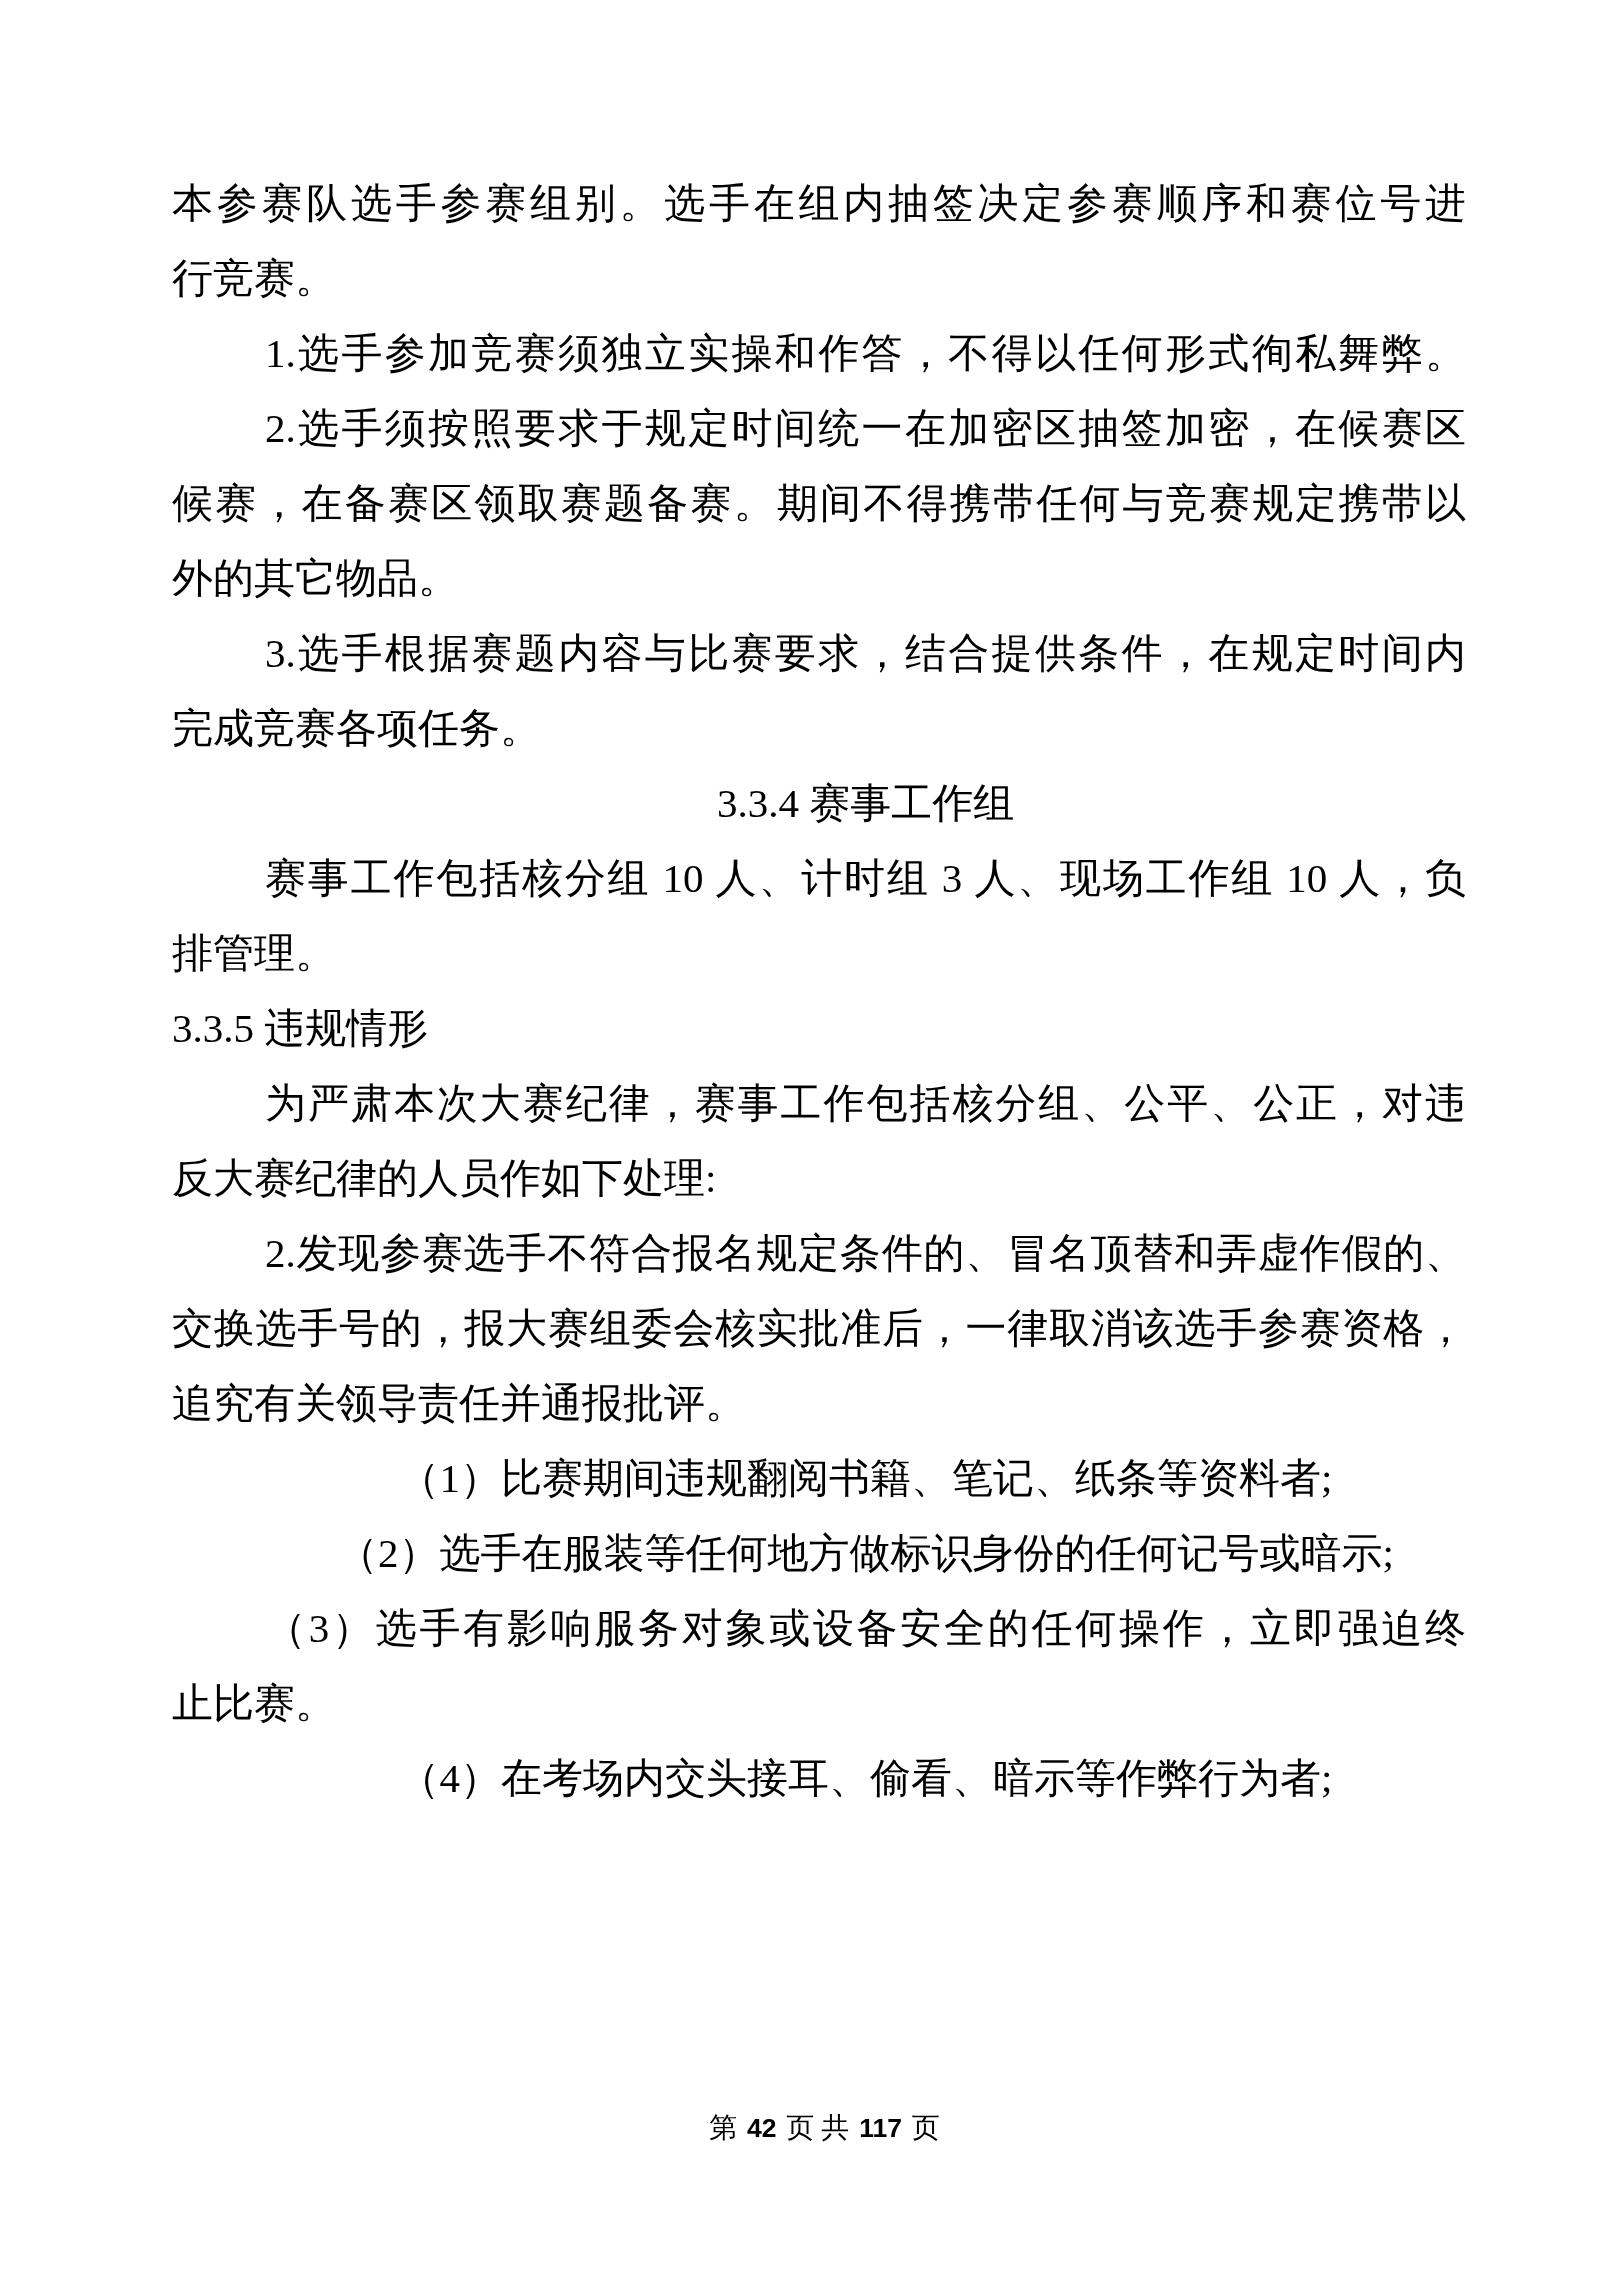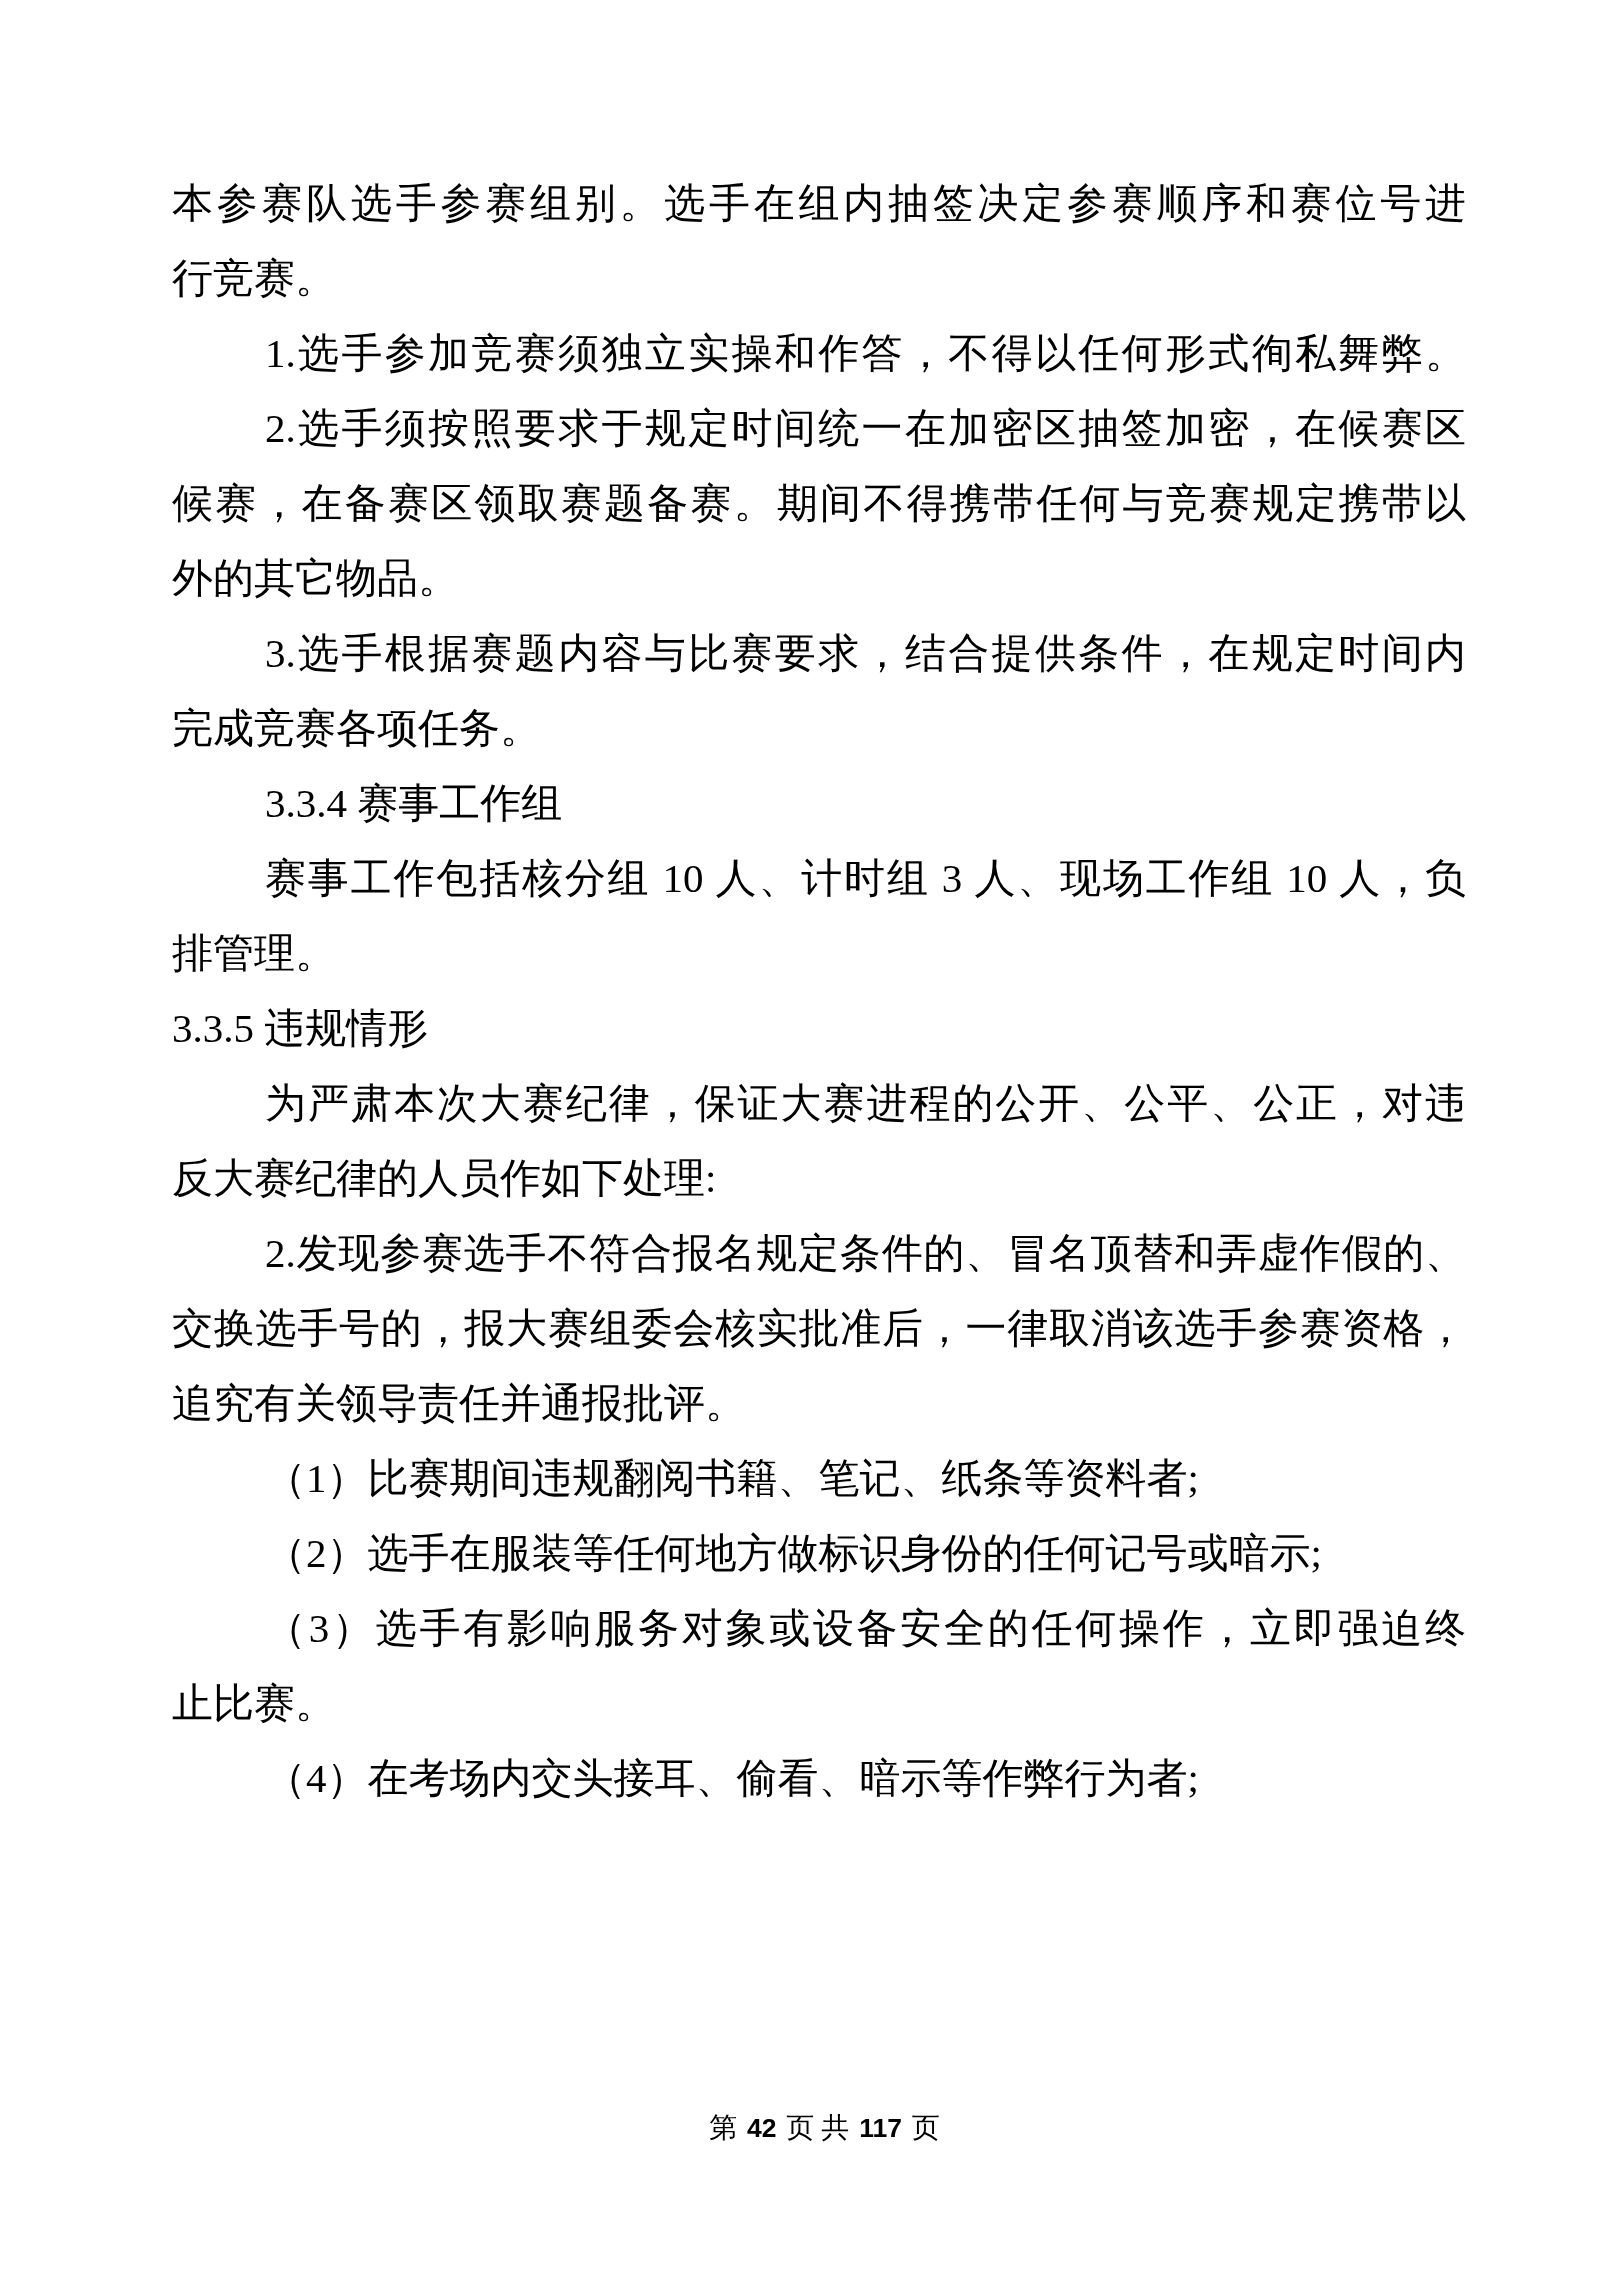--- a/index.html
+++ b/index.html
@@ -28,20 +28,21 @@
     white-space: normal;
     overflow: visible;
   }
   .jst {
     text-align: justify;
     text-align-last: justify;
     text-justify: inter-character;
   }
   .ind {
     text-indent: 93px;
+    text-align: center;
   }
   .footer {
     position: absolute;
     left: 14px;
     top: 2105px;
     width: 100%;
     text-align: center;
     font-size: 28px;
     line-height: 45px;
   }
@@ -63,21 +64,21 @@
   <div class="ln ind jst">1.选手参加竞赛须独立实操和作答，不得以任何形式徇私舞弊。</div>
   <div class="ln ind jst">2.选手须按照要求于规定时间统一在加密区抽签加密，在候赛区</div>
   <div class="ln jst">候赛，在备赛区领取赛题备赛。期间不得携带任何与竞赛规定携带以</div>
   <div class="ln">外的其它物品。</div>
   <div class="ln ind jst">3.选手根据赛题内容与比赛要求，结合提供条件，在规定时间内</div>
   <div class="ln">完成竞赛各项任务。</div>
   <div class="ln ind">3.3.4 赛事工作组</div>
   <div class="ln ind jst">赛事工作包括核分组 10 人、计时组 3 人、现场工作组 10 人，负</div>
   <div class="ln">排管理。</div>
   <div class="ln">3.3.5 违规情形</div>
-  <div class="ln ind jst">为严肃本次大赛纪律，保证大赛进程的公开、公平、公正，对违</div>
+  <div class="ln ind jst">为严肃本次大赛纪律，赛事工作包括核分组、公平、公正，对违</div>
   <div class="ln">反大赛纪律的人员作如下处理:</div>
   <div class="ln ind jst">2.发现参赛选手不符合报名规定条件的、冒名顶替和弄虚作假的、</div>
   <div class="ln jst">交换选手号的，报大赛组委会核实批准后，一律取消该选手参赛资格，</div>
   <div class="ln">追究有关领导责任并通报批评。</div>
   <div class="ln ind">（1）比赛期间违规翻阅书籍、笔记、纸条等资料者;</div>
   <div class="ln ind">（2）选手在服装等任何地方做标识身份的任何记号或暗示;</div>
   <div class="ln ind jst">（3）选手有影响服务对象或设备安全的任何操作，立即强迫终</div>
   <div class="ln">止比赛。</div>
   <div class="ln ind">（4）在考场内交头接耳、偷看、暗示等作弊行为者;</div>
 </main>

